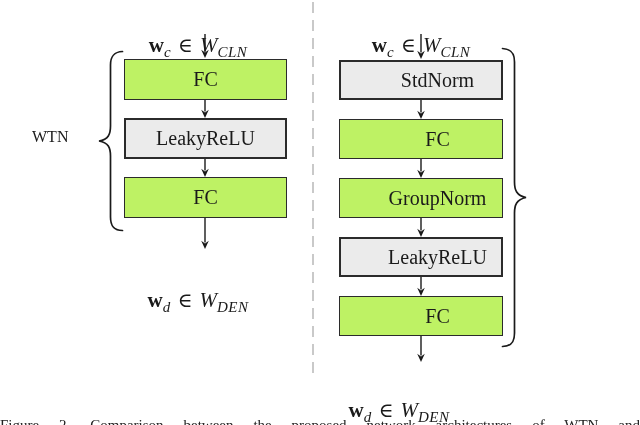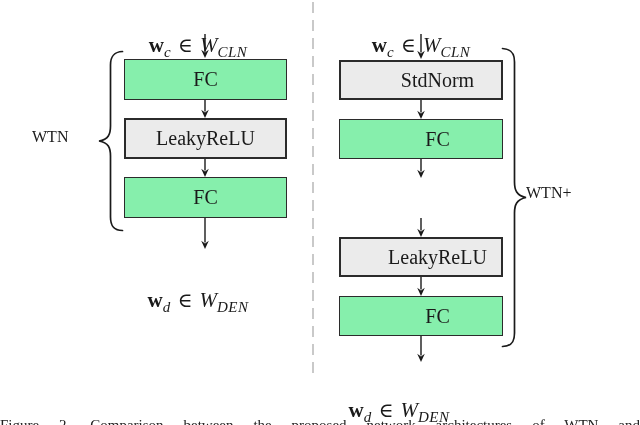--- a/index.html
+++ b/index.html
@@ -3,21 +3,21 @@
 <meta charset="utf-8">
 <style>
   html,body{margin:0;padding:0;}
   body{
     width:640px;height:425px;position:relative;overflow:hidden;background:#ffffff;
     font-family:"Liberation Serif","DejaVu Serif",serif;color:#1a1a1a;
   }
   .panel{position:absolute;inset:0;}
   .box{
     position:absolute;box-sizing:border-box;
-    border:1.5px solid #2b2b2b;background:#86efac;
+    border:1.5px solid #2b2b2b;background:#bef264;
     display:flex;align-items:center;justify-content:center;
     font-size:20px;color:#1a1a1a;
   }
   .lbox{left:124px;width:163px;height:41px;}
   .rbox{left:339px;width:164px;height:40px;padding-left:33px;}
   .shaded{background:#ebebeb;border-width:2px;}
   .arrow{position:absolute;overflow:visible;}
   .arrow line{stroke:#1a1a1a;stroke-width:1.4;}
   .arrow path{fill:#1a1a1a;}
   .math{position:absolute;font-size:21px;text-align:center;white-space:nowrap;margin-top:32px;}
@@ -114,20 +114,23 @@
 
   <div class="box rbox" style="top:119px;">
     <span>FC</span>
   </div>
 
   <svg class="arrow" style="left:415px;top:159px;" width="12" height="19">
     <line x1="6" y1="0" x2="6" y2="12.5"></line>
       <path d="M6 19 L2.2 10.8 L6 13.6 L9.8 10.8 Z"></path>
   </svg>
 
+  <div class="box rbox" style="top:178px;">
+    <span>GroupNorm</span>
+  </div>
 
   <svg class="arrow" style="left:415px;top:218px;" width="12" height="19">
     <line x1="6" y1="0" x2="6" y2="12.5"></line>
       <path d="M6 19 L2.2 10.8 L6 13.6 L9.8 10.8 Z"></path>
   </svg>
 
   <div class="box rbox shaded" style="top:237px;">
     <span>LeakyReLU</span>
   </div>
 
@@ -145,17 +148,16 @@
       <path d="M6 26 L2.2 17.8 L6 20.6 L9.8 17.8 Z"></path>
   </svg>
 
   <div class="math" style="left:299px;top:366px;width:200px;">
     <span class="vec">w</span><span class="msub">d</span><span class="rel">∈</span><span class="mit">W</span><span class="msub">DEN</span>
   </div>
 
   <svg class="brace" style="left:501px;top:47px;" width="28" height="301">
     <path d="M 1.5 1.5 C 11 2 13.5 7 13.5 15 L 13.5 135 C 13.5 143 15.5 148.5 25 150.5 C 15.5 152.5 13.5 158 13.5 166 L 13.5 286 C 13.5 294 11 299.5 1.5 299.5"></path>
   </svg>
-  <div class="brace-label" style="left:526px;top:184px;">WTN+</div>
 
 </div>
 
 <div class="caption">Figure 2. Comparison between the proposed network architectures of WTN and</div>
 
 </body></html>

